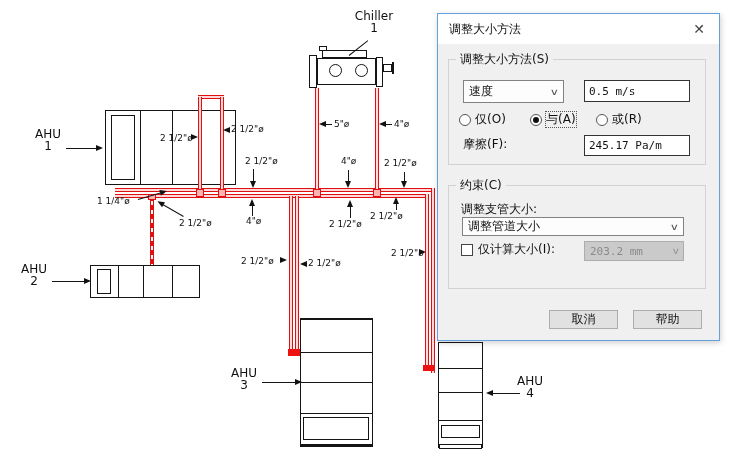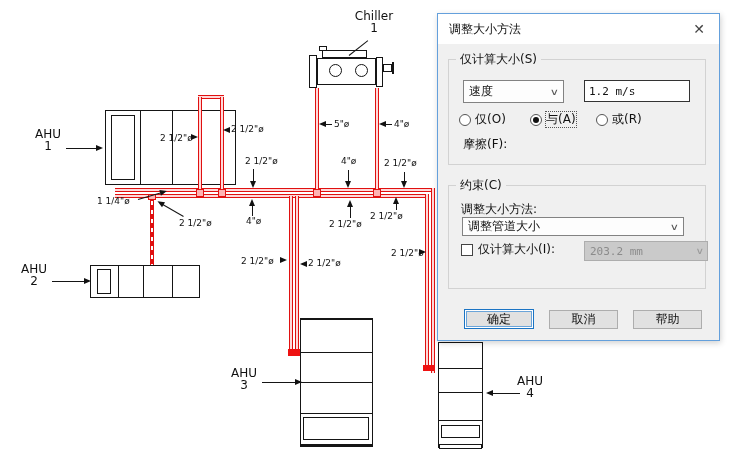--- a/index.html
+++ b/index.html
@@ -211,57 +211,57 @@
 
   <div class="dialog">
     <div class="titlebar">
       <span>调整大小方法</span>
     </div>
     <div class="close-btn">
       <span>✕</span>
     </div>
 
     <div class="group" style="left:10px;top:45px;width:258px;height:106px;">
-      <span class="group-label">仅计算大小(S)</span>
+      <span class="group-label">调整大小方法(S)</span>
     </div>
     <div class="combo" style="left:25px;top:66px;width:101px;height:23px;">
       <span>速度</span>
       <span class="chev">∨</span>
     </div>
     <div class="tfield" style="left:146px;top:66px;width:106px;height:22px;">
-      <span>1.2 m/s</span>
+      <span>0.5 m/s</span>
     </div>
 
     <div class="radio" style="left:21px;top:100px;"></div>
     <div class="rlabel" style="left:37px;top:98px;">仅(O)</div>
     <div class="radio sel" style="left:92px;top:100px;"></div>
     <div class="rlabel focus" style="left:108px;top:98px;">与(A)</div>
     <div class="radio" style="left:158px;top:100px;"></div>
     <div class="rlabel" style="left:174px;top:98px;">或(R)</div>
 
     <div class="dlabel" style="left:25px;top:123px;">摩擦(F):</div>
+    <div class="tfield" style="left:146px;top:121px;width:106px;height:21px;">
+      <span>245.17 Pa/m</span>
+    </div>
 
     <div class="group" style="left:10px;top:171px;width:258px;height:104px;">
       <span class="group-label">约束(C)</span>
     </div>
-    <div class="dlabel" style="left:23px;top:188px;">调整大小方法:</div>
+    <div class="dlabel" style="left:23px;top:188px;">调整支管大小:</div>
     <div class="combo" style="left:24px;top:203px;width:222px;height:19px;">
       <span>调整管道大小</span>
       <span class="chev">∨</span>
     </div>
     <div class="cbx" style="left:23px;top:230px;"></div>
     <div class="dlabel" style="left:40px;top:228px;">仅计算大小(I):</div>
-    <div class="combo disabled" style="left:146px;top:227px;width:124px;height:20px;font-family:'DejaVu Sans Mono','Liberation Mono',monospace;font-size:11px;">
+    <div class="combo disabled" style="left:146px;top:227px;width:100px;height:20px;font-family:'DejaVu Sans Mono','Liberation Mono',monospace;font-size:11px;">
       <span>203.2 mm</span>
       <span class="chev">∨</span>
     </div>
 
-    <div class="btn default" style="left:26px;top:295px;width:70px;height:20px;">
-      <span>确定</span>
-    </div>
     <div class="btn" style="left:111px;top:296px;width:69px;height:19px;">
       <span>取消</span>
     </div>
     <div class="btn" style="left:195px;top:296px;width:69px;height:19px;">
       <span>帮助</span>
     </div>
   </div>
 
 </div>
 

